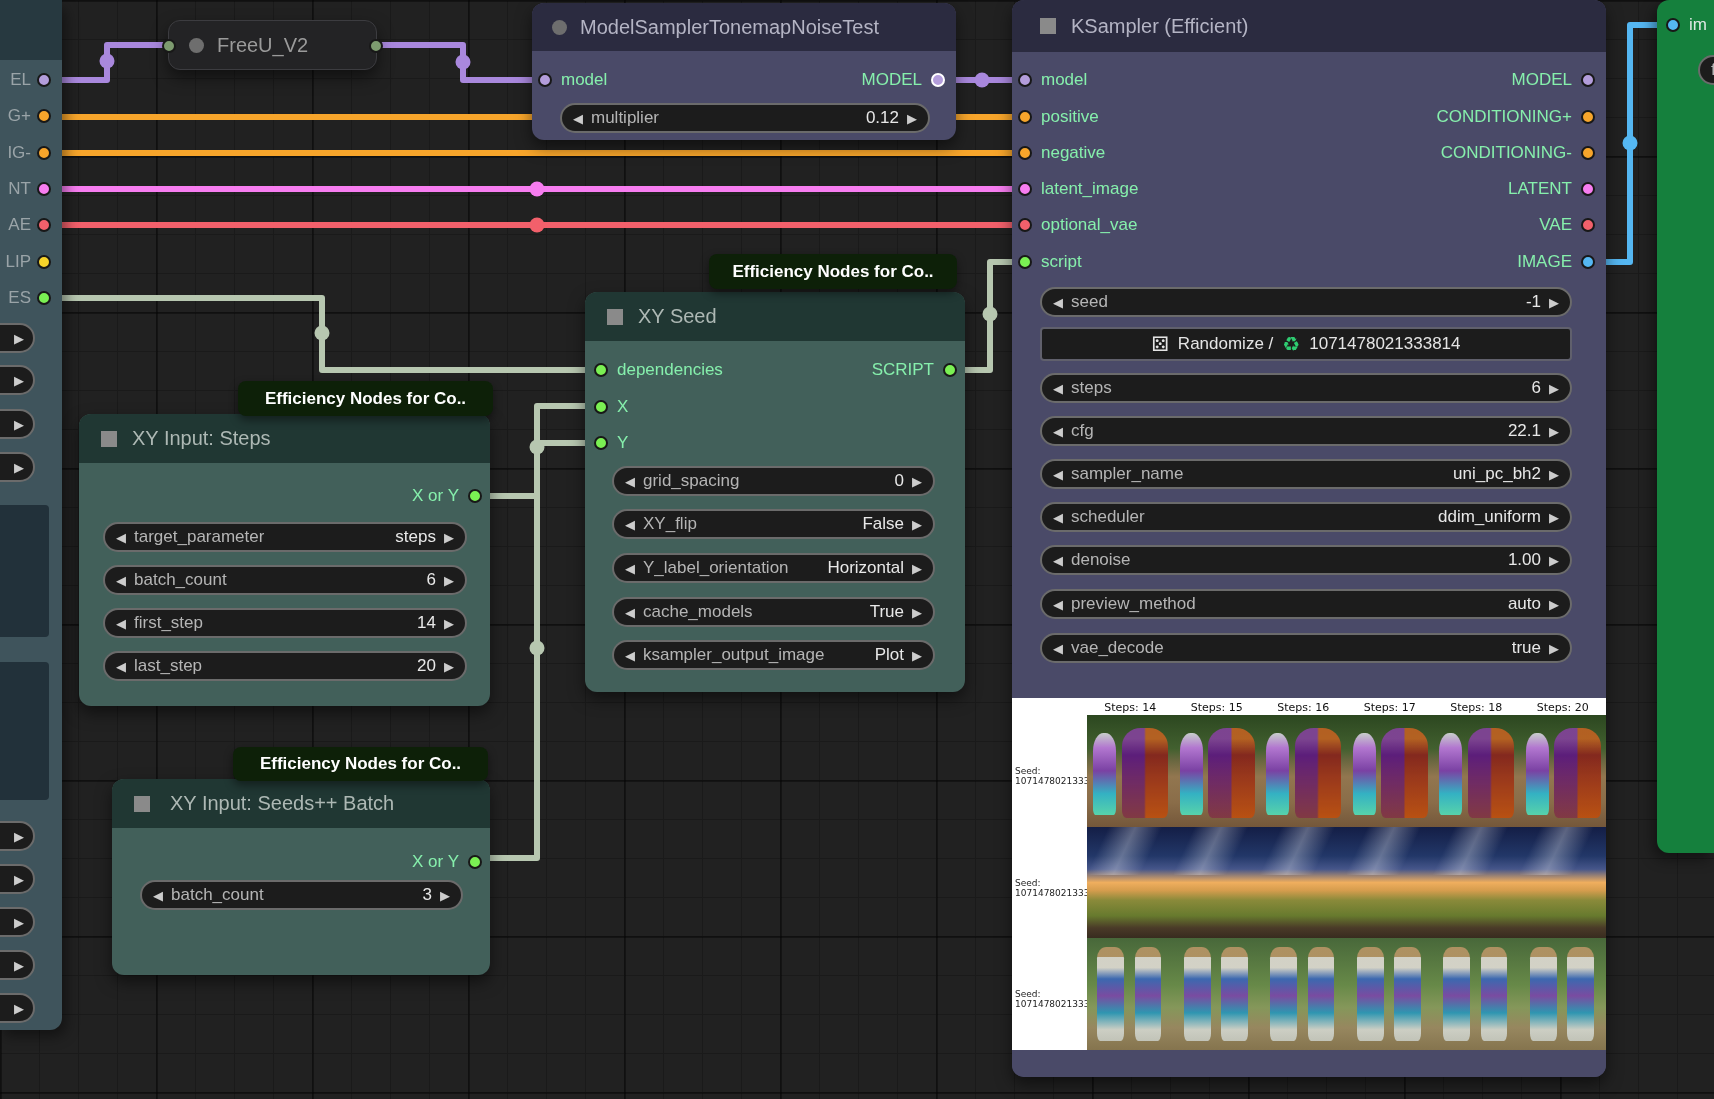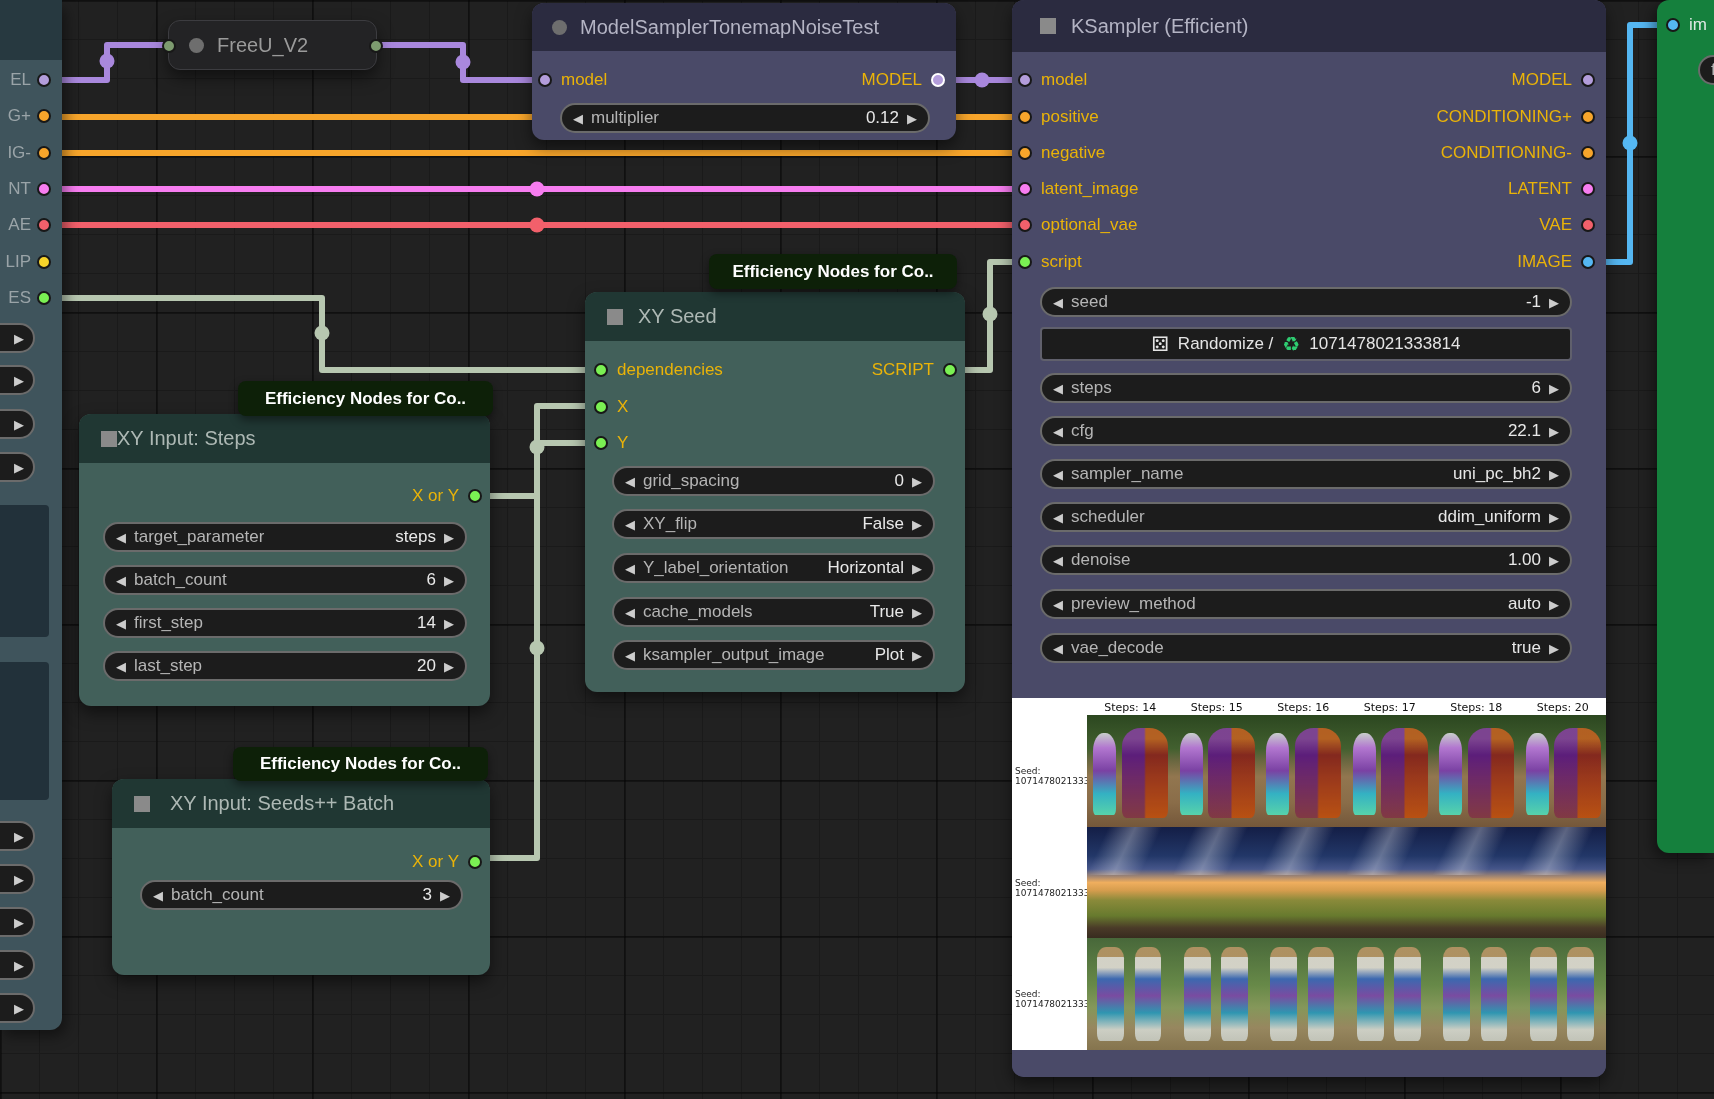--- a/index.html
+++ b/index.html
@@ -15,21 +15,21 @@
     background-size:156px 156px,156px 156px,39px 39px,39px 39px;
   }
   .wires{position:absolute;left:0;top:0;z-index:1}
   .node{position:absolute;z-index:2;border-radius:12px;box-shadow:0 7px 16px rgba(0,0,0,.5)}
   .nheader{position:absolute;left:0;right:0;top:0;border-radius:12px 12px 0 0;display:flex;align-items:center}
   .ntitle{font-size:20px;white-space:nowrap;overflow:hidden}
   .icon-square{width:16px;height:16px;background:#8a8a8a;flex:none}
   .icon-circle{width:15px;height:15px;border-radius:50%;background:#6e6e6e;flex:none}
   .srow{position:absolute;left:6px;right:11px;height:22px;display:flex;align-items:center;gap:9px}
   .srow.out{flex-direction:row-reverse}
-  .slabel{font-size:17px;color:#eab308;white-space:nowrap}
+  .slabel{font-size:17px;color:#86efac;white-space:nowrap}
   .dot{width:14px;height:14px;border-radius:50%;border:2px solid #181818;box-sizing:border-box;flex:none}
   .ring-white{border-color:#ffffff}
   .c-model{background:#b39ddb}.c-cond{background:#f7a52b}.c-latent{background:#f77df0}
   .c-vae{background:#f2606b}.c-clip{background:#f7d42a}.c-green{background:#7af053}
   .c-blue{background:#55b7f2}
   .pill{position:absolute;height:30px;background:#1c1c1c;border:2px solid #6b6b6b;border-radius:16px;
     box-sizing:border-box;display:flex;align-items:center;gap:8px;padding:0 11px;overflow:hidden}
   .arr{font-size:13px;color:#cccccc;flex:none;line-height:1}
   .plabel{font-size:17px;color:#b5b5b5;white-space:nowrap;overflow:hidden;flex:none}
   .pvalue{font-size:17px;color:#e8e8e8;white-space:nowrap;margin-left:auto;flex:none}
@@ -397,21 +397,21 @@
   <div class="pill" style="left:27px;top:348px;width:323px">
     <span class="arr">◀</span>
       <span class="plabel" style="max-width:212px">ksampler_output_image</span>
       <span class="pvalue">Plot</span>
       <span class="arr">▶</span>
   </div>
 </div>
 
 <div class="badge" style="left:238px;top:381px;width:255px;height:35px">Efficiency Nodes for Co..</div>
 <div class="node teal" style="left:79px;top:414px;width:411px;height:292px">
-  <div class="nheader" style="height:49px;padding-left:22px;">
+  <div class="nheader" style="height:49px;padding-left:22px;gap:15px">
     <span class="icon-square"></span>
     <span class="ntitle">XY Input: Steps</span>
   </div>
   <div class="srow out" style="top:71px;right:8px">
     <span class="dot c-green"></span>
     <span class="slabel">X or Y</span>
   </div>
   <div class="pill" style="left:24px;top:108px;width:364px">
     <span class="arr">◀</span>
       <span class="plabel">target_parameter</span>

